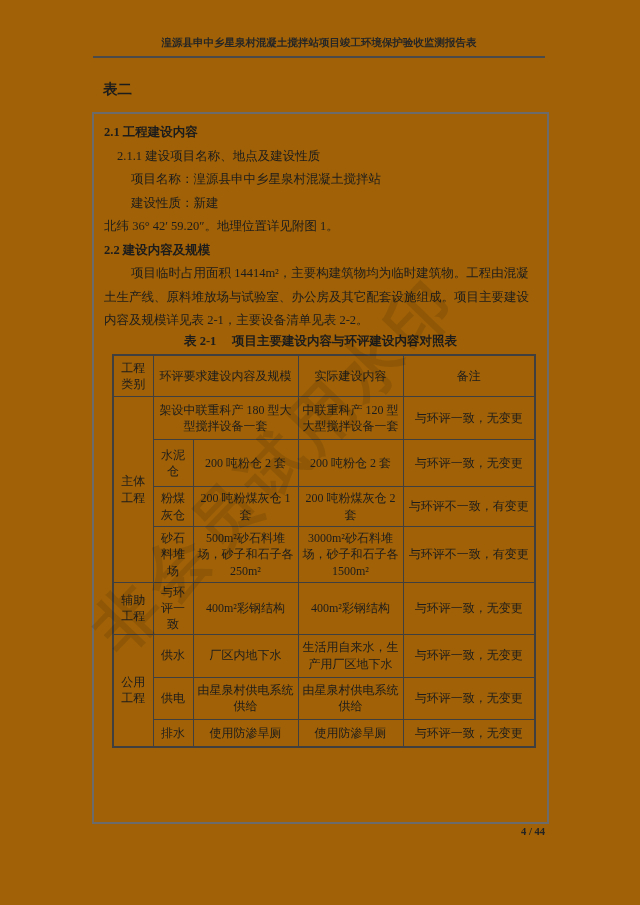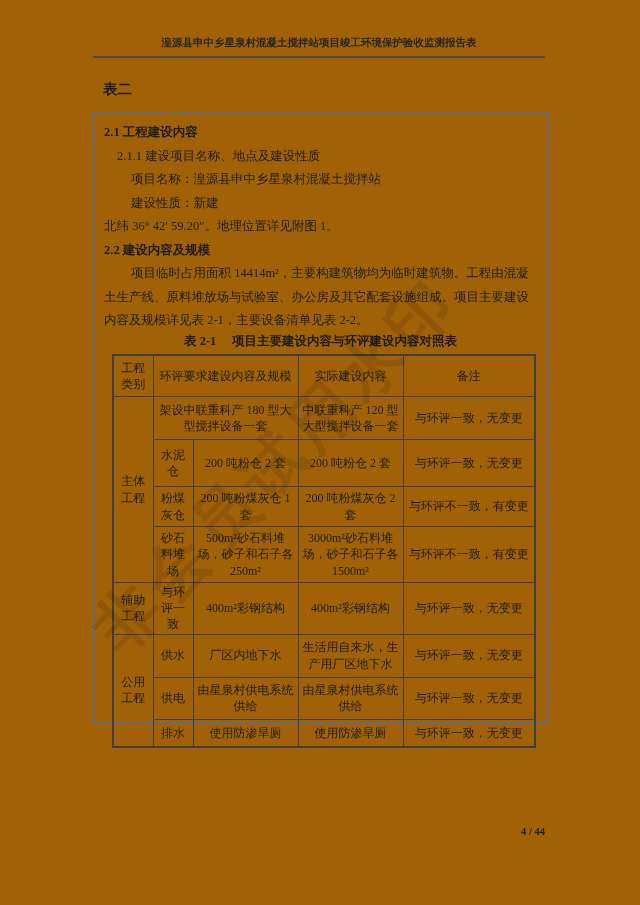--- a/index.html
+++ b/index.html
@@ -13,21 +13,21 @@
     white-space:nowrap;
   }
   .header-rule {
     position:absolute; left:93px; top:56px; width:452px; height:0;
     border-top:2px solid #4a4a4a;
   }
   .section-label {
     position:absolute; left:103px; top:80px; font-size:14.5px; font-weight:bold;
   }
   .content-box {
-    position:absolute; left:92px; top:112px; width:457px; height:612px;
+    position:absolute; left:92px; top:112px; width:457px; height:712px;
     border:2px solid #6b6b6b; box-sizing:border-box; padding:7px 10px 0 10px;
   }
   .line { font-size:12.5px; line-height:23.5px; white-space:nowrap; }
   .wrap  { font-size:12.5px; line-height:23.5px; }
   .bold { font-weight:bold; }
   .indent-1 { padding-left:13px; }
   .indent-2 { padding-left:27px; }
   .para-indent { text-indent:27px; }
   .table-title {
     text-align:center; font-weight:bold; font-size:12.5px;

